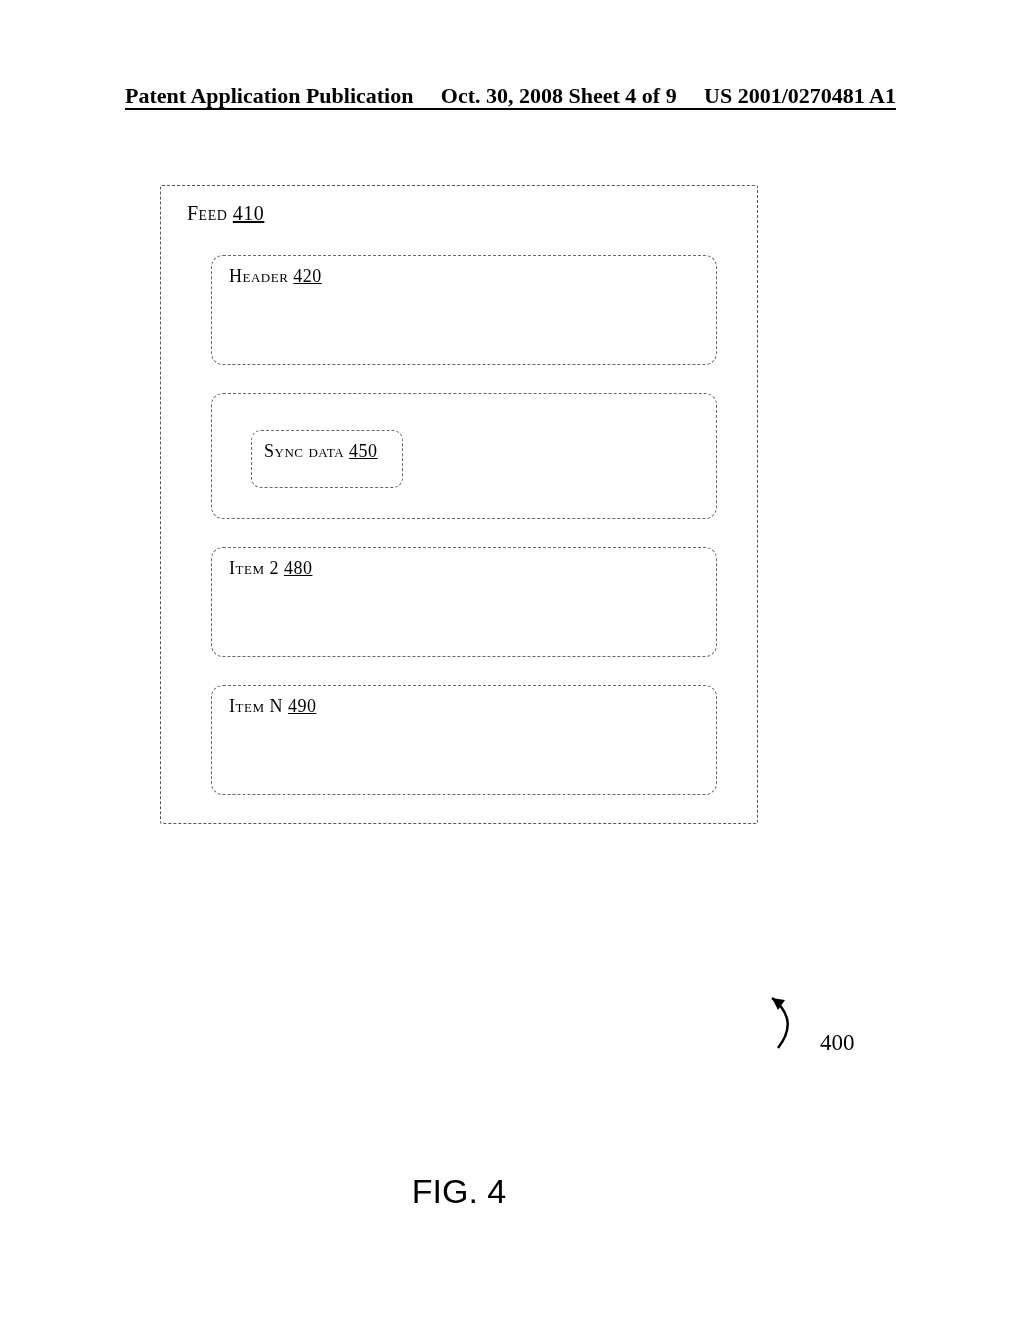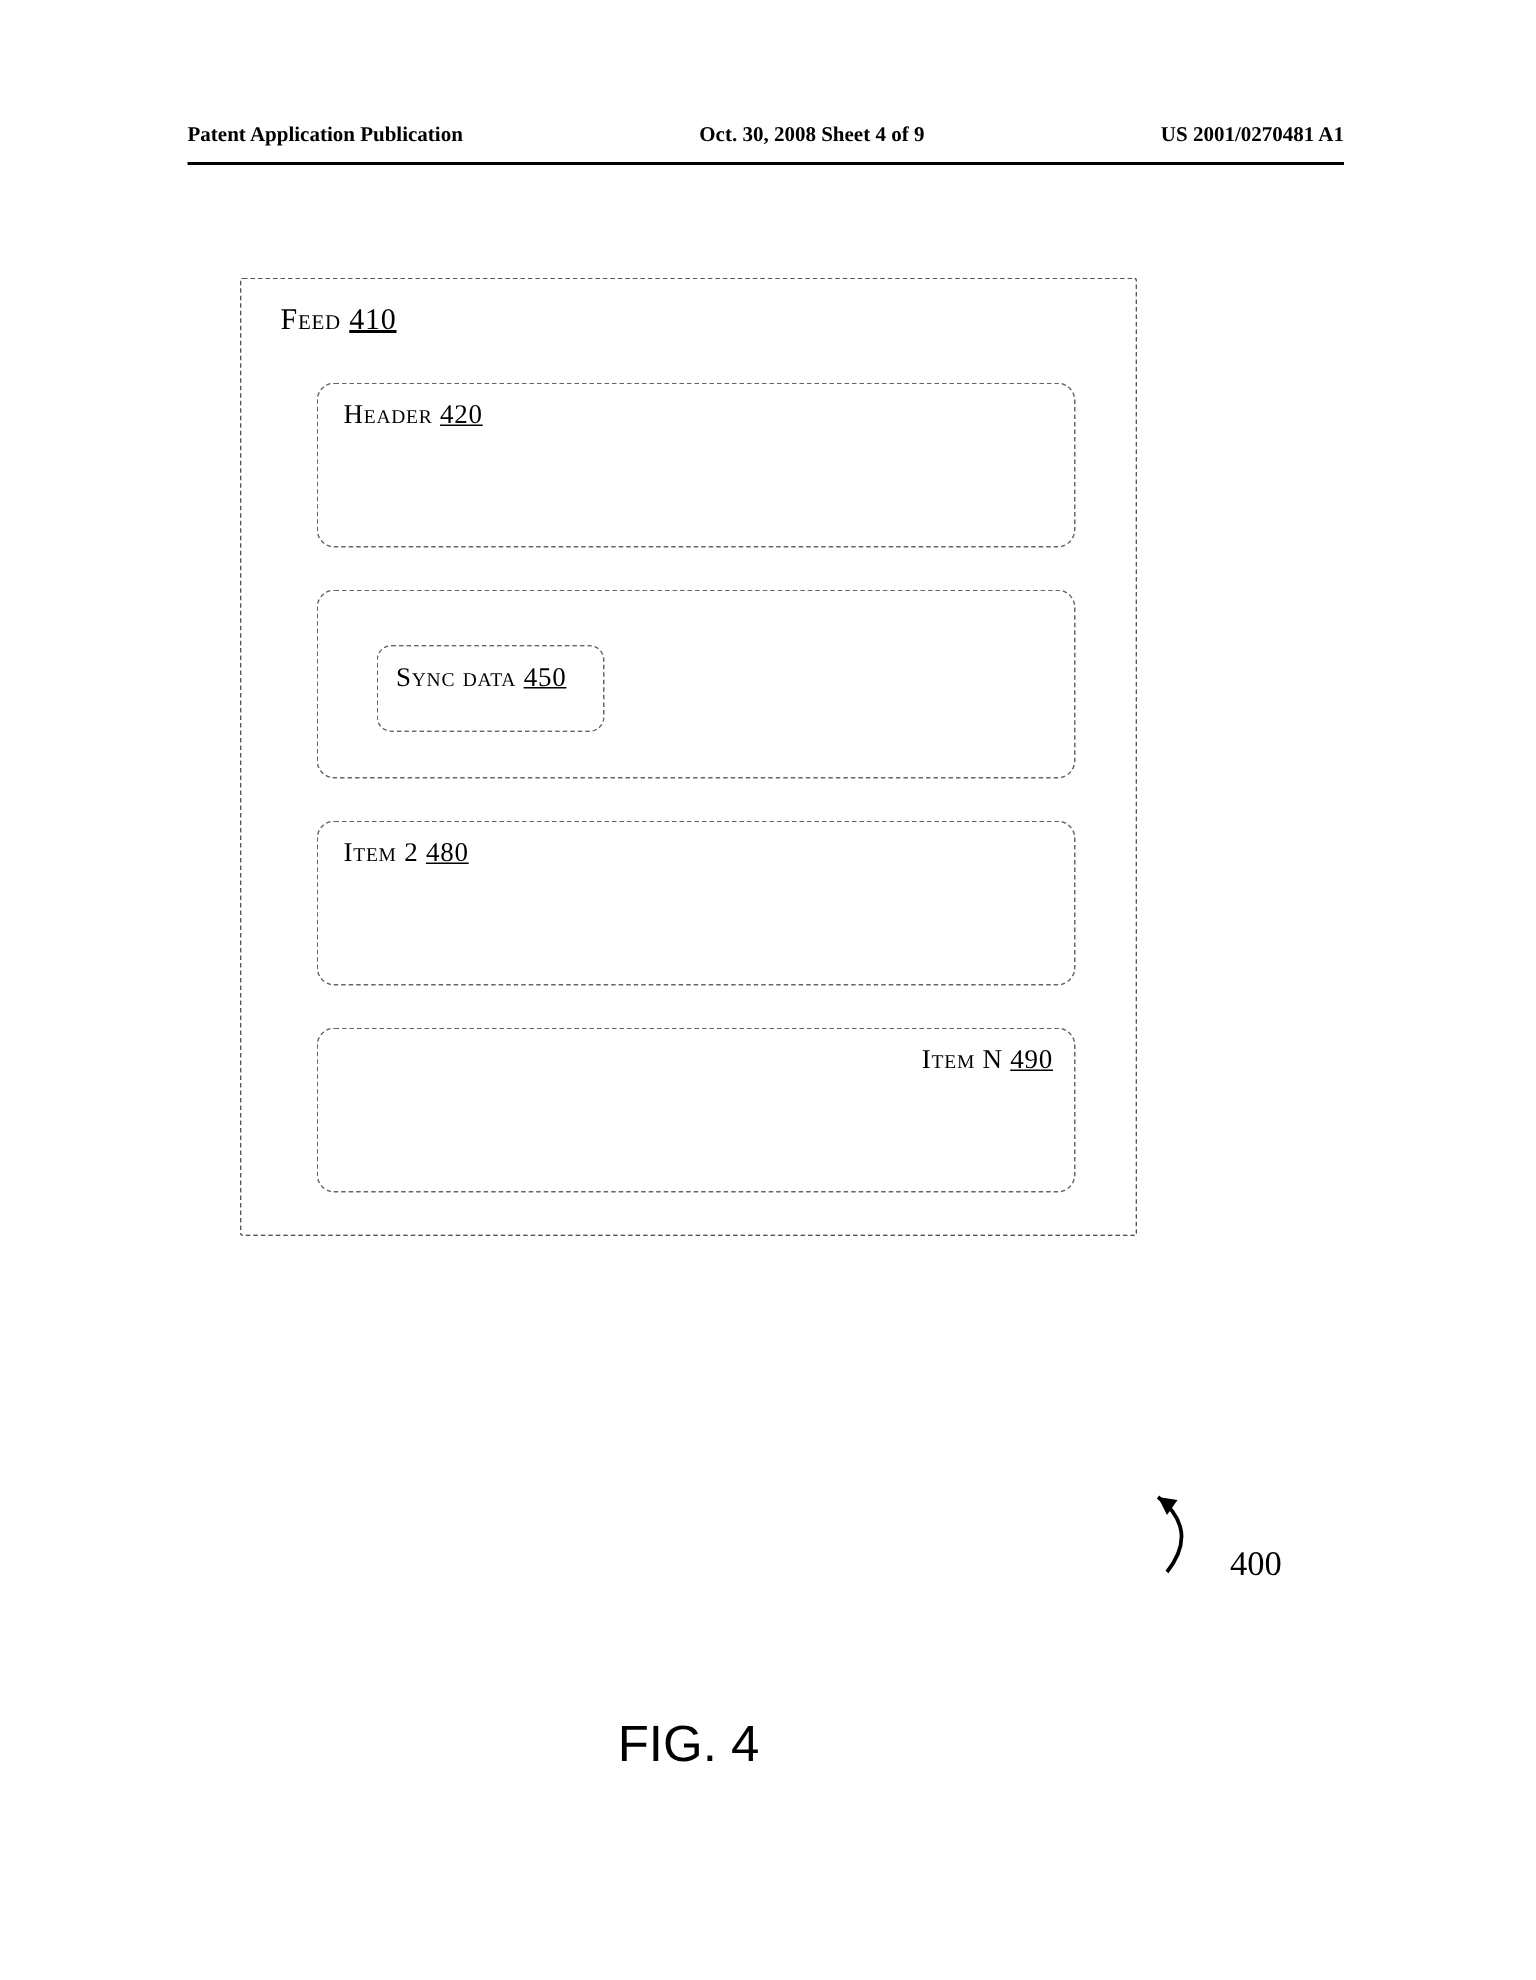--- a/index.html
+++ b/index.html
@@ -11,21 +11,21 @@
     color: #000000;
     position: relative;
   }
   .header-bar {
     position: absolute;
     top: 83px;
     left: 125px;
     right: 128px;
     display: flex;
     justify-content: space-between;
-    font-size: 14px;
+    font-size: 22px;
     font-weight: bold;
   }
   .header-rule {
     position: absolute;
     top: 108px;
     left: 125px;
     right: 128px;
     border-top: 2.5px solid #000;
   }
   .diagram-area {
@@ -56,21 +56,21 @@
   }
   .inner-box .box-title,
   .sub-box .box-title {
     font-variant: small-caps;
     font-size: 18px;
     letter-spacing: 0.5px;
   }
   .header-box { min-height: 110px; }
   .item1-box { padding-bottom: 30px; }
   .item2-box { min-height: 110px; }
-  .itemn-box { min-height: 110px; margin-bottom: 0; text-align: right; }
+  .itemn-box { min-height: 110px; margin-bottom: 0; }
   .sub-box {
     border: 1px dashed #666;
     border-radius: 10px;
     margin-left: 22px;
     margin-top: 26px;
     padding: 10px 12px;
     width: 152px;
     min-height: 58px;
   }
   .refnum {
@@ -85,21 +85,21 @@
   }
   .callout svg { width: 100%; height: 100%; }
   .callout-label {
     position: absolute;
     top: 1030px;
     left: 820px;
     font-size: 23px;
   }
   .fig-label {
     position: absolute;
-    top: 1144px;
+    top: 1172px;
     left: 0;
     width: 918px;
     text-align: center;
     font-size: 34px;
     font-family: Arial, Helvetica, sans-serif;
   }
 </style>
 </head>
 <body>
 

